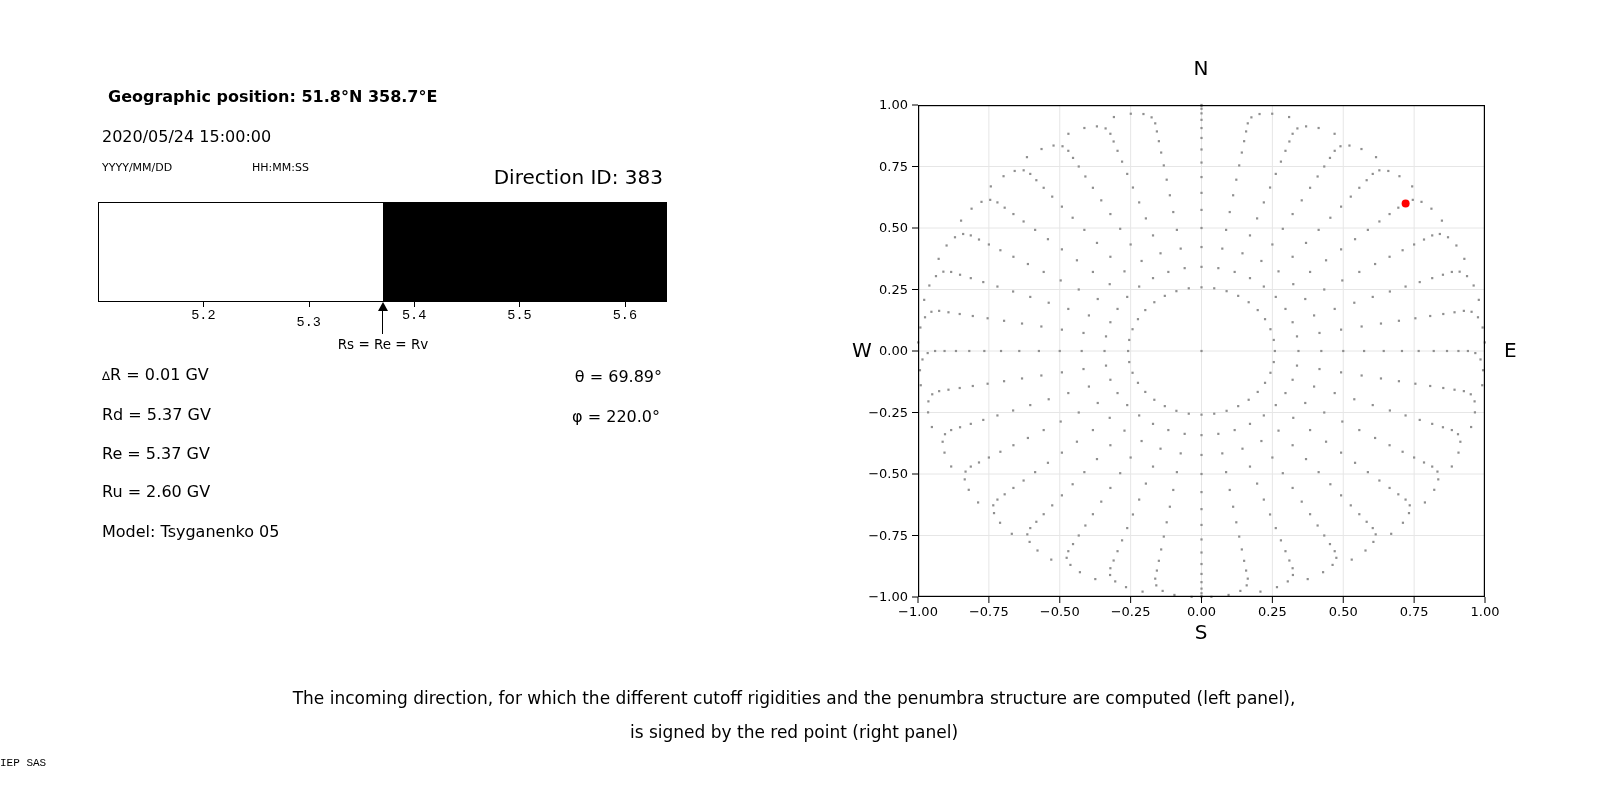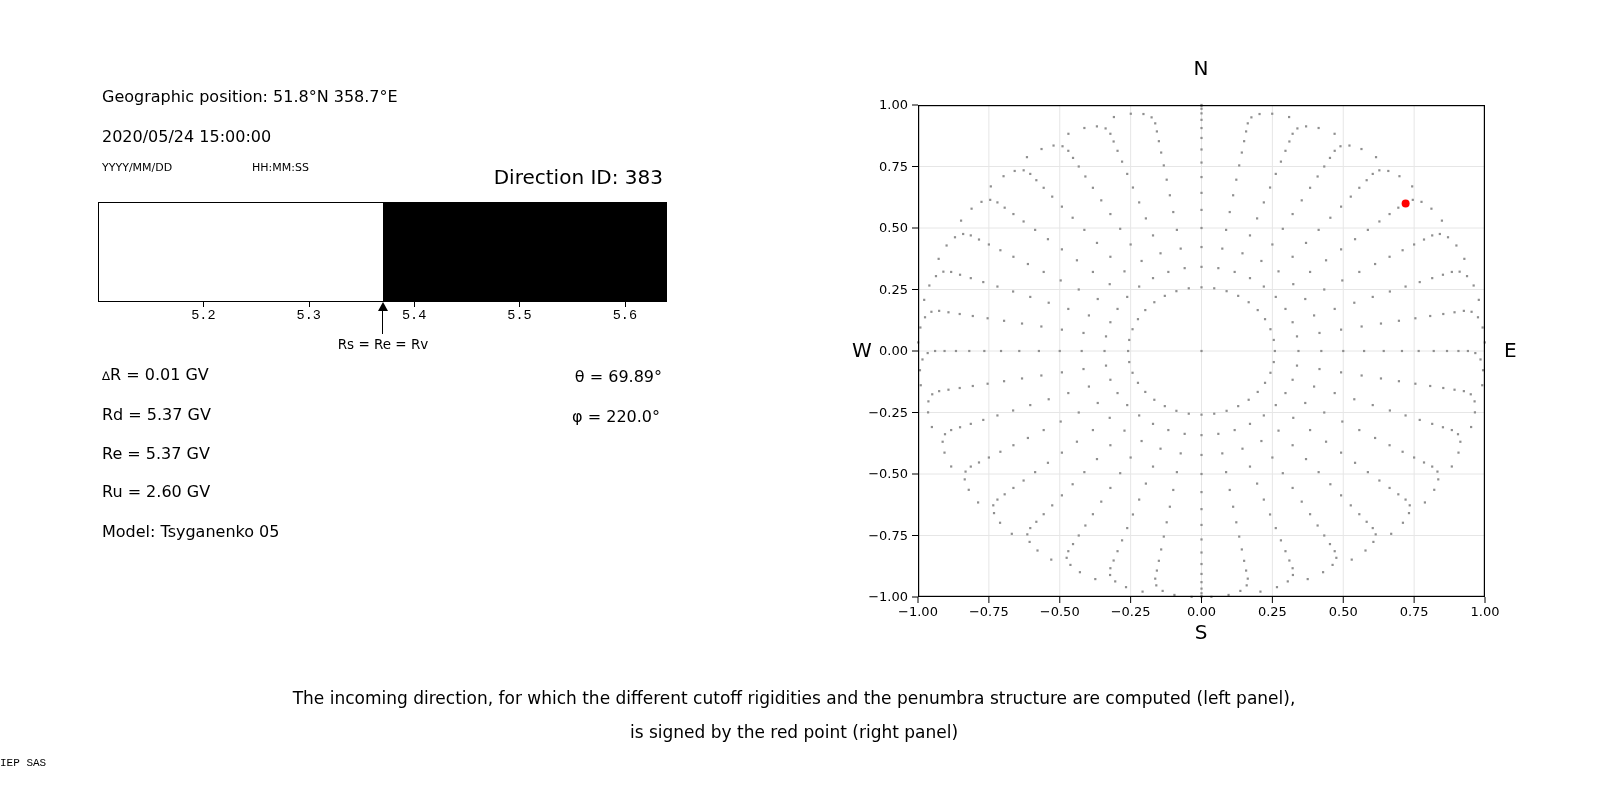--- a/index.html
+++ b/index.html
@@ -7,21 +7,21 @@
     width:1600px;height:800px;position:relative;background:#ffffff;
     font-family:"DejaVu Sans", sans-serif;color:#000;overflow:hidden;
   }
   .abs{position:absolute;white-space:nowrap;}
   .t16{font-size:16px;}
   .t20{font-size:20px;}
   .t11{font-size:11px;}
   .tick-label{font-size:13px;color:#000;}
   .pen-tick-label{font-size:13.5px;}
   
-  #geo{left:102px;top:87px;}
+  #geo{left:108px;top:87px;font-weight:bold;}
   #datetime{left:102px;top:127px;}
   #fmt-date{left:102px;top:161px;}
   #fmt-time{left:207px;top:161px;margin-left:45px;}
   #direction-id{right:937px;top:165px;font-size:20px;margin-left:15px;}
   
   #pen-box{left:98px;top:202px;width:569px;height:100px;background:#fff;border:1.4px solid #000;box-sizing:border-box;}
   .pen-seg{position:absolute;top:0;height:100%;}
   .pen-tick{position:absolute;width:1px;height:5px;background:#000;top:302px;}
   .pen-lab{position:absolute;top:308px;width:60px;margin-left:-30px;text-align:center;font-family:Liberation Mono, monospace;}
   #pen-arrow-shaft{left:382px;top:310px;width:1.4px;height:24px;background:#000;}
@@ -60,21 +60,21 @@
 <div class="abs" id="direction-id">Direction ID: 383</div>
 
 <div class="abs" id="pen-box">
     <div class="pen-seg" style="left: 0%; width: 50%; background: rgb(255, 255, 255);"></div>
     <div class="pen-seg" style="left: 50%; width: 50%; background: rgb(0, 0, 0);"></div>
   </div>
 <div class="abs" id="pen-ticks">
     <div class="pen-tick" style="left: 203.37px;"></div>
     <div class="pen-lab pen-tick-label" style="left: 203.37px;">5.2</div>
     <div class="pen-tick" style="left: 308.741px;"></div>
-    <div class="pen-lab pen-tick-label" style="left: 308.741px;">5.3</div>
+    <div class="pen-lab pen-tick-label" style="left: 308.741px; margin-top: 7px;">5.3</div>
     <div class="pen-tick" style="left: 414.111px;"></div>
     <div class="pen-lab pen-tick-label" style="left: 414.111px;">5.4</div>
     <div class="pen-tick" style="left: 519.481px;"></div>
     <div class="pen-lab pen-tick-label" style="left: 519.481px;">5.5</div>
     <div class="pen-tick" style="left: 624.852px;"></div>
     <div class="pen-lab pen-tick-label" style="left: 624.852px;">5.6</div>
   </div>
 <div class="abs" id="pen-arrow-shaft"></div>
 <div class="abs" id="pen-arrow-head"></div>
 <div class="abs" id="pen-annotation">Rs = Re = Rv</div>

